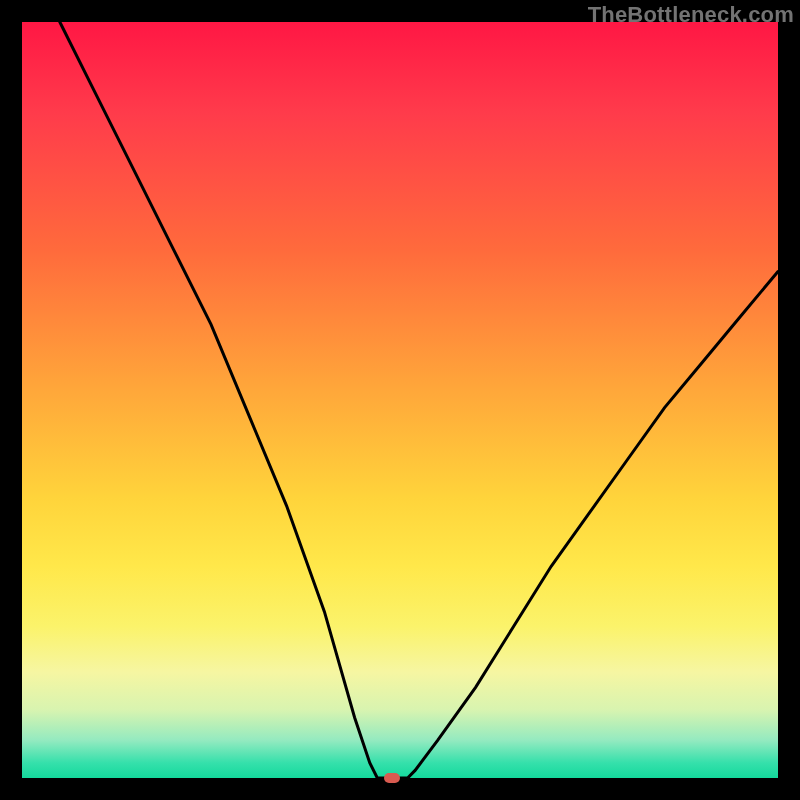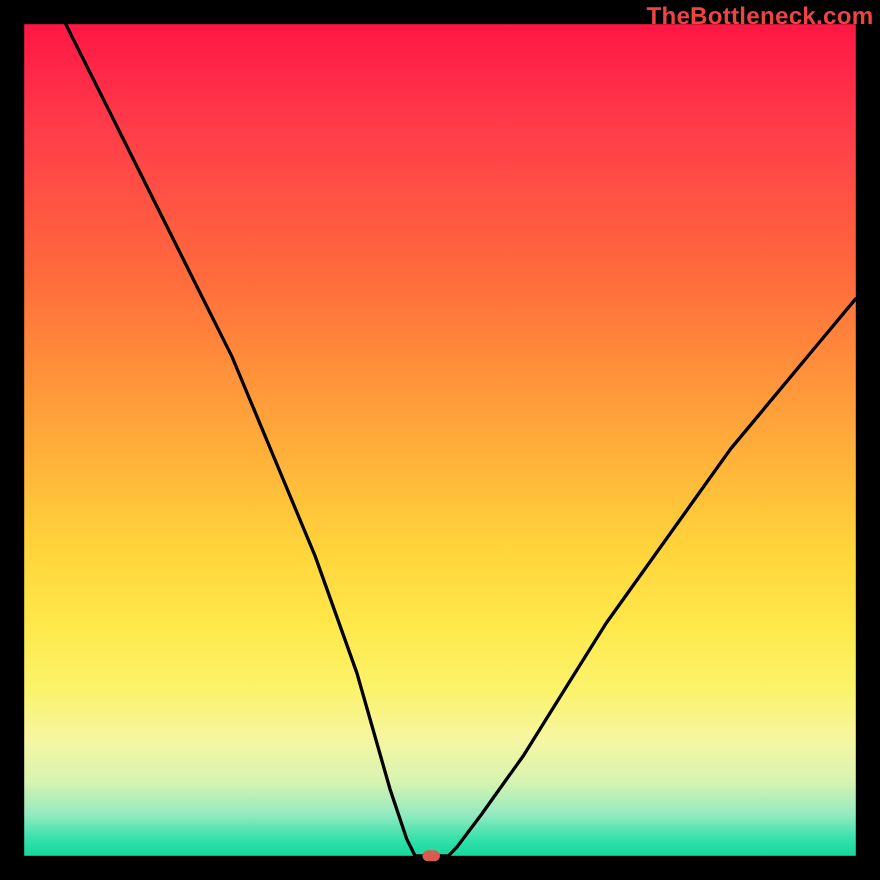--- a/index.html
+++ b/index.html
@@ -37,21 +37,21 @@
       #d8f4b0 91%,
       #94eac0 95%,
       #35e0ab 98%,
       #14d99c 100%
     );
   }
   .watermark {
     position: absolute;
     top: 2px;
     right: 6px;
-    color: #ef4444;
+    color: #737373;
     font-size: 22px;
     font-weight: 600;
     letter-spacing: 0.2px;
     user-select: none;
   }
   svg.curve {
     position: absolute;
     left: 0;
     top: 0;
     width: 756px;

